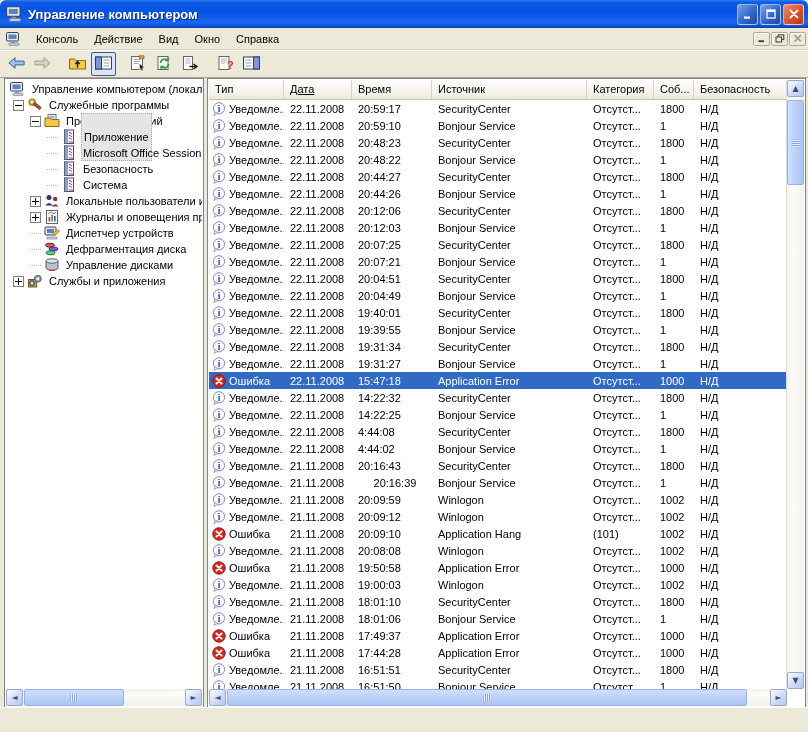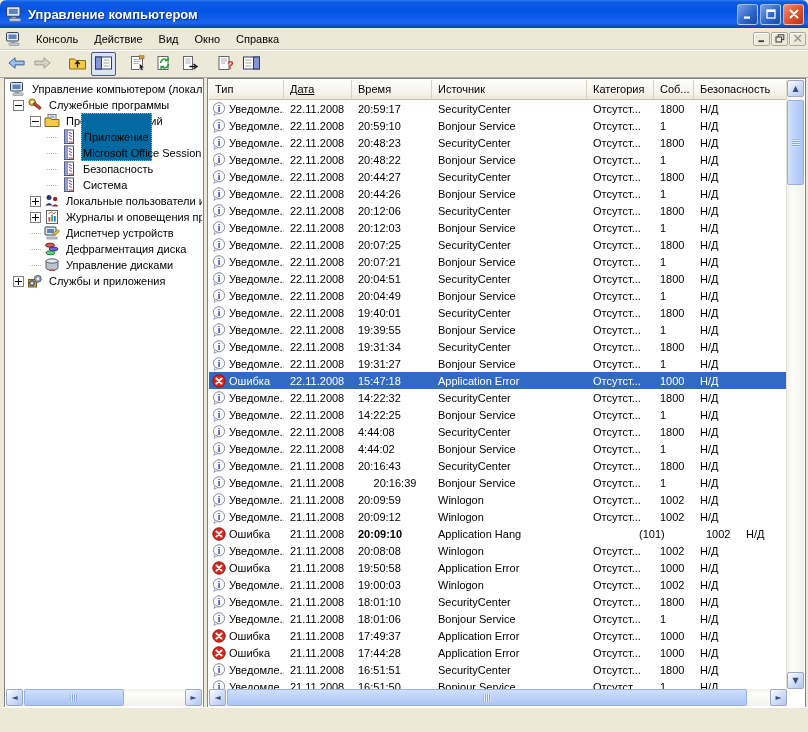--- a/index.html
+++ b/index.html
@@ -85,21 +85,21 @@
   .expander{
     width:9px;height:9px;flex:0 0 auto;border:1px solid #7f7f7f;background:#fff;
     position:relative;margin-right:3px;box-sizing:content-box;
   }
   .expander::before{content:"";position:absolute;left:1px;right:1px;top:4px;height:1px;background:#000;}
   .expander.plus::after{content:"";position:absolute;top:1px;bottom:1px;left:4px;width:1px;background:#000;}
   .expander-blank{width:11px;flex:0 0 auto;margin-right:3px;border-bottom:1px dotted #b8b8b8;height:0;align-self:center;}
   .tree-icon{width:16px;height:16px;flex:0 0 auto;margin-right:4px;}
   .tree-icon svg{width:16px;height:16px;display:block;}
   .tree-label{padding:0 2px;line-height:14px;}
-  .tree-item.selected .tree-label{background:#0369a1;border:1px dotted #aca899;padding:16px 2px;}
+  .tree-item.selected .tree-label{background:#e5e5e5;border:1px dotted #aca899;padding:16px 2px;}
 
   
   .list-header{
     position:absolute;left:1px;top:1px;right:18px;height:20px;display:flex;overflow:hidden;
   }
   .hcell{
     flex:0 0 auto;box-sizing:border-box;padding:3px 0 0 6px;
     background:linear-gradient(180deg,#fdfdfc 0%,#f5f3ea 70%,#ebe8d8 100%);
     border-right:1px solid #d8d2bd;border-bottom:1px solid #c9c2a8;
     white-space:nowrap;overflow:hidden;
@@ -923,23 +923,23 @@
             <div class="cell type" style="width: 75px;">
               <span class="cell-icon">
                 <svg viewBox="0 0 14 14">
                   <circle cx="7" cy="7" r="6.2" fill="#d6281e" stroke="#8e1410"></circle>
                   <path d="M4.4 4.4 L9.6 9.6 M9.6 4.4 L4.4 9.6" stroke="#fff" stroke-width="1.9" stroke-linecap="round"></path>
                 </svg>
               </span>
               <span>Ошибка</span>
             </div>
             <div class="cell" style="width: 68px;">21.11.2008</div>
-            <div class="cell" style="width: 80px; font-weight: bold;">20:09:10</div>
+            <div class="cell" style="width: 80px;">20:09:10</div>
             <div class="cell" style="width: 155px;">Application Hang</div>
-            <div class="cell" style="width: 67px; margin-left: 46px;">(101)</div>
+            <div class="cell" style="width: 67px;">(101)</div>
             <div class="cell" style="width: 40px;">1002</div>
             <div class="cell" style="width: 96px;">Н/Д</div>
           </div>
           <div class="lrow">
             <div class="cell type" style="width: 75px;">
               <span class="cell-icon">
                 <svg viewBox="0 0 14 14">
                   <circle cx="7" cy="6.3" r="5.6" fill="#fff" stroke="#8a8aa5"></circle>
                   <path d="M3 10.2 L2 13.4 L6.2 11.2 Z" fill="#fff" stroke="#8a8aa5" stroke-width="0.8"></path>
                   <text x="7" y="9.6" font-size="9.5" font-weight="bold" fill="#1533cc" text-anchor="middle">i</text>

